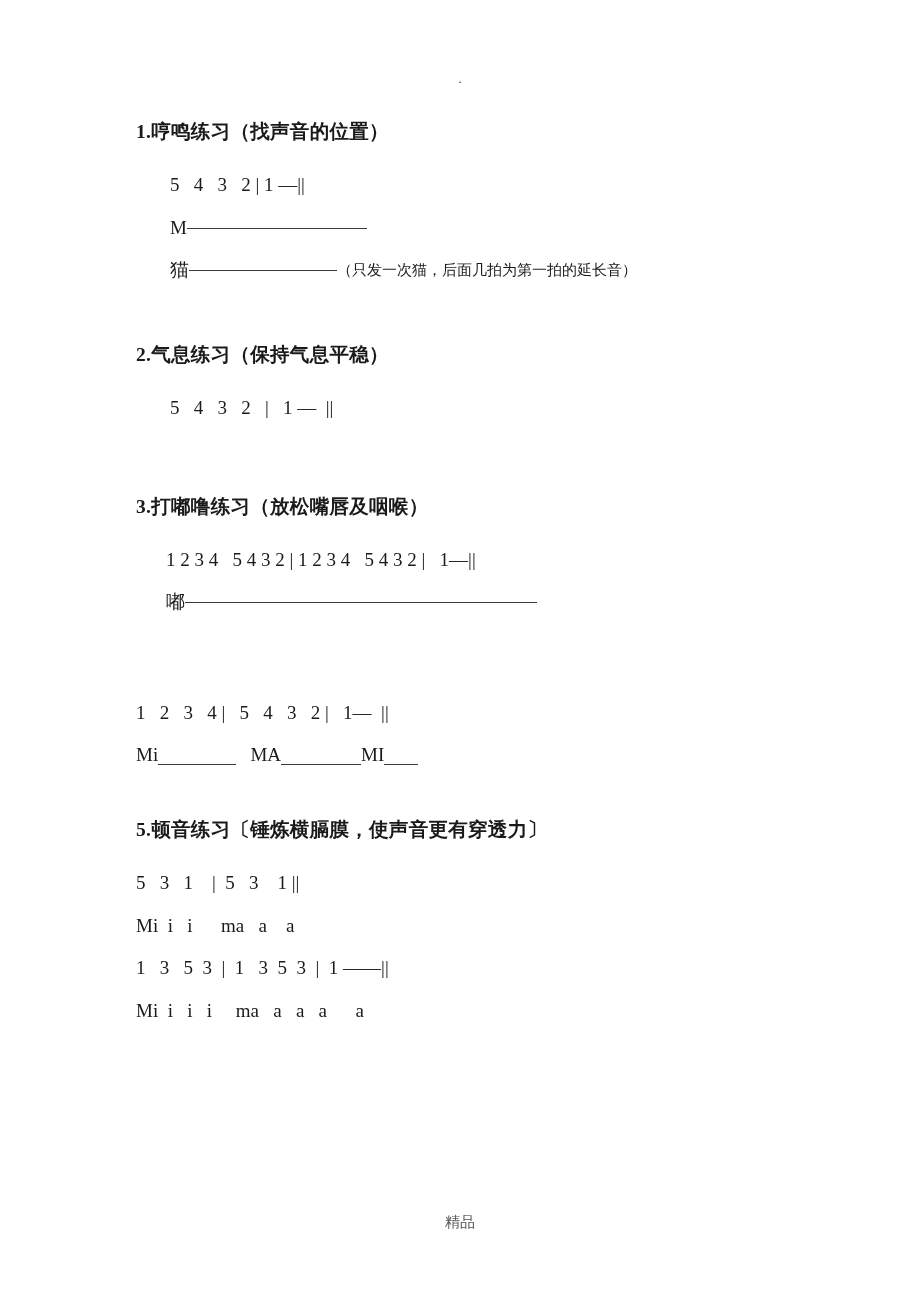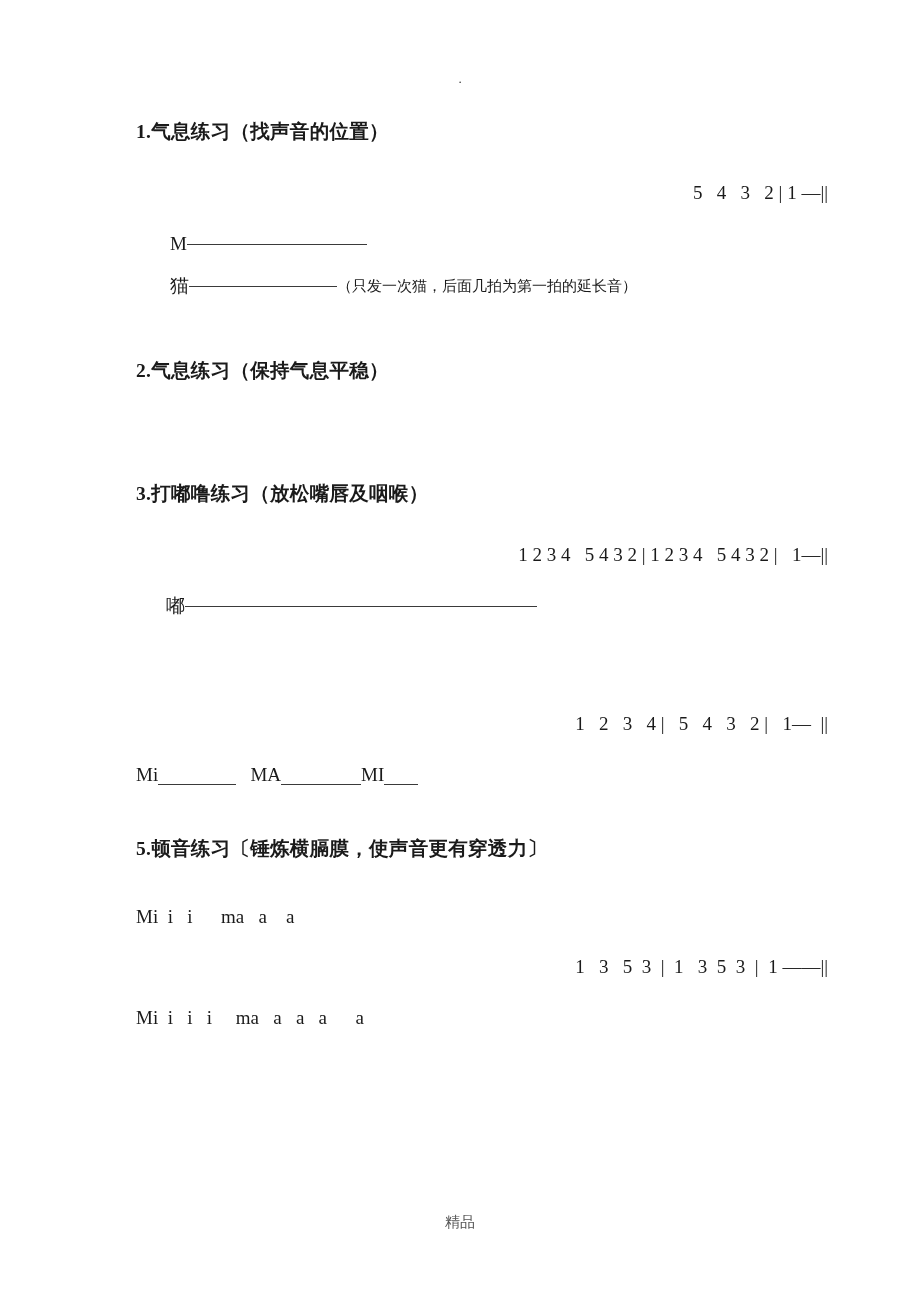--- a/index.html
+++ b/index.html
@@ -51,22 +51,21 @@
   .heading .num {
     font-family: "Liberation Serif", serif;
     font-weight: bold;
   }
 
   .notation {
     font-family: "Liberation Serif", "DejaVu Serif", serif;
     font-size: 19px;
     line-height: 1.5;
     white-space: pre;
-    margin: 8px;
-    text-align: right;
+    margin: 0;
   }
   .lyric {
     font-family: "Liberation Serif", "DejaVu Serif", serif;
     font-size: 19px;
     line-height: 1.5;
     white-space: pre;
     margin: 0;
     display: flex;
     align-items: center;
   }
@@ -112,34 +111,35 @@
 </head>
 <body>
 
 <div class="page">
 
   <div class="header-mark">.</div>
 
   <div class="content">
 
     <div class="section">
-      <p class="heading"><span class="num">1.</span><span>气息练习（找声音的位置）</span></p>
+      <p class="heading"><span class="num">1.</span><span>哼鸣练习（找声音的位置）</span></p>
       <div class="gap-md"></div>
       <p class="notation ind-1">5   4   3   2 | 1 —||</p>
       <div class="gap-sm"></div>
       <p class="lyric ind-1"><span class="lyric-text">M</span><span class="rule" style="width:180px"></span></p>
       <div class="gap-sm"></div>
       <p class="lyric ind-1"><span class="lyric-text">猫</span><span class="rule" style="width:148px"></span><span class="note-after">（只发一次猫，后面几拍为第一拍的延长音）</span></p>
     </div>
 
     <div class="gap-xl"></div>
 
     <div class="section">
       <p class="heading"><span class="num">2.</span><span>气息练习（保持气息平稳）</span></p>
       <div class="gap-md"></div>
+      <p class="notation ind-1">5   4   3   2   |   1 —  ||</p>
       <div class="gap-sm"></div>
     </div>
 
     <div class="gap-xl"></div>
 
     <div class="section">
       <p class="heading"><span class="num">3.</span><span>打嘟噜练习（放松嘴唇及咽喉）</span></p>
       <div class="gap-md"></div>
       <p class="notation ind-2">1 2 3 4   5 4 3 2 | 1 2 3 4   5 4 3 2 |   1—||</p>
       <div class="gap-sm"></div>
@@ -153,20 +153,21 @@
       <p class="notation ind-0">1   2   3   4 |   5   4   3   2 |   1—  ||</p>
       <div class="gap-sm"></div>
       <p class="lyric ind-0"><span class="lyric-text">Mi</span><span class="u-blank" style="width:78px"></span><span class="lyric-text">   </span><span class="lyric-text">MA</span><span class="u-blank" style="width:80px"></span><span class="lyric-text">MI</span><span class="u-blank" style="width:34px"></span></p>
     </div>
 
     <div class="gap-lg"></div>
 
     <div class="section">
       <p class="heading"><span class="num">5.</span><span>顿音练习〔锤炼横膈膜，使声音更有穿透力〕</span></p>
       <div class="gap-md"></div>
+      <p class="notation ind-0">5   3   1    |  5   3    1 ||</p>
       <div class="gap-sm"></div>
       <p class="lyric ind-0"><span class="lyric-text">Mi  i   i      ma   a    a</span></p>
       <div class="gap-sm"></div>
       <p class="notation ind-0">1   3   5  3  |  1   3  5  3  |  1 ——||</p>
       <div class="gap-sm"></div>
       <p class="lyric ind-0"><span class="lyric-text">Mi  i   i   i     ma   a   a   a      a</span></p>
     </div>
 
   </div>
 

